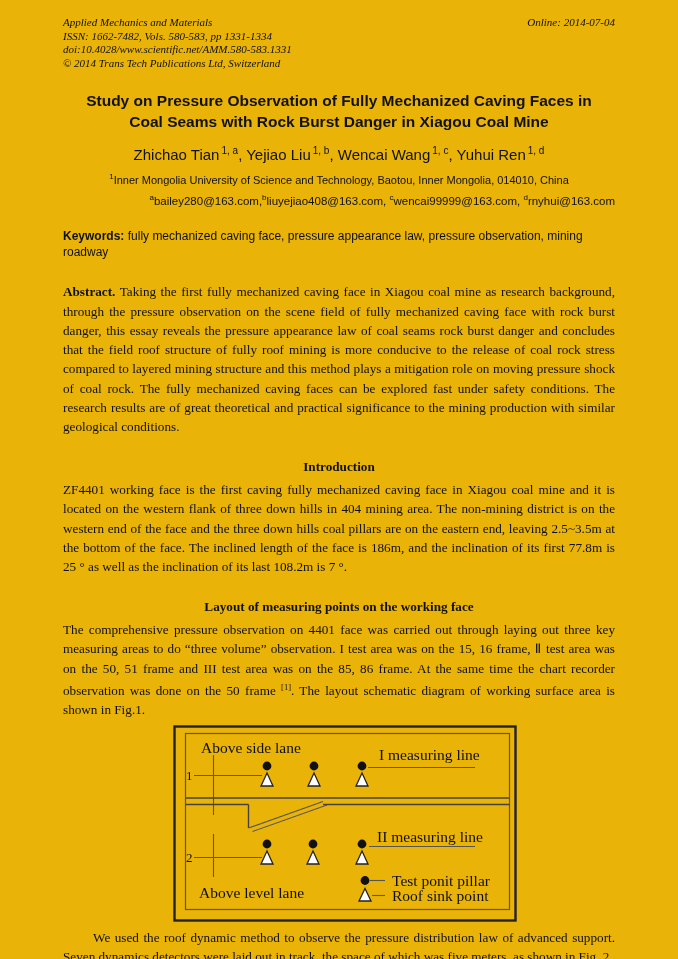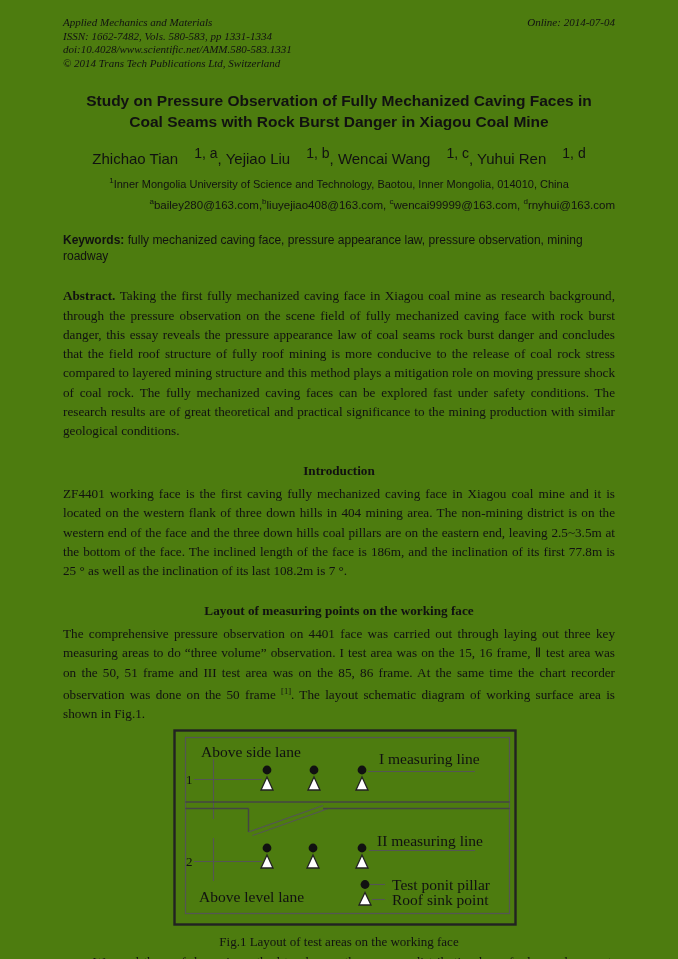--- a/index.html
+++ b/index.html
@@ -1,34 +1,34 @@
 <!DOCTYPE html>
 <html><head>
 <meta charset="utf-8">
 <style>
   html,body{margin:0;padding:0;background:#e8e8e8;}
   .page{
     position:relative;
     width:678px;height:959px;
-    background:#4d7c0f;
+    background:#eab308;
     font-family:"Liberation Serif", serif;
     color:#111;
     overflow:hidden;
     box-sizing:border-box;
     padding:16px 63px 0 63px;
   }
   
   .jheader{display:flex;justify-content:space-between;align-items:flex-start;
     font-style:italic;font-size:11px;line-height:13.5px;font-family:"Liberation Serif",serif;}
   .jheader .left div{white-space:nowrap;}
   
   .title{margin:20px auto 0 auto;max-width:524px;text-align:center;
     font-family:"Liberation Sans",sans-serif;font-weight:bold;font-size:15.5px;line-height:21px;}
   .authors{margin-top:13px;text-align:center;font-family:"Liberation Sans",sans-serif;font-size:15px;}
-  .authors sup{font-size:14px;margin-left:16px;}
+  .authors sup{font-size:10px;margin-left:2px;}
   .affil{margin-top:9px;text-align:center;font-family:"Liberation Sans",sans-serif;font-size:11px;}
   .affil sup{font-size:8px;}
   .emails{margin-top:8px;text-align:right;font-family:"Liberation Sans",sans-serif;font-size:11.5px;}
   .emails sup{font-size:8px;}
   
   .keywords{margin-top:21px;font-family:"Liberation Sans",sans-serif;font-size:12px;line-height:16px;text-align:left;}
   .keywords b{font-weight:bold;text-align:right;}
   
   .para{font-size:13.2px;line-height:19.2px;text-align:justify;}
   .abstract{margin-top:22px;}
@@ -126,17 +126,16 @@
 
       <circle cx="192" cy="155.5" r="4.4" fill="#111"></circle>
       <line x1="197" y1="155.5" x2="212" y2="155.5" class="figline-thin"></line>
       <text x="219" y="161" font-size="15.5">Test ponit pillar</text>
       <polygon points="186,176 198,176 192,163.5" fill="#fff" stroke="#222" stroke-width="1.3"></polygon>
       <line x1="199" y1="170.5" x2="212" y2="170.5" class="figline-thin"></line>
       <text x="219" y="176" font-size="15.5">Roof sink point</text>
     </svg>
   </div>
 
-  <div class="caption">Fig.1 Layout of test areas on the working face</div>
 
   <div class="para closing"><span class="indent"></span><span>We used the roof dynamic method to observe the pressure distribution law of advanced support. Seven dynamics detectors were laid out in track, the space of which was five meters, as shown in Fig. 2.</span></div>
 
 </div>
 
 </body></html>

